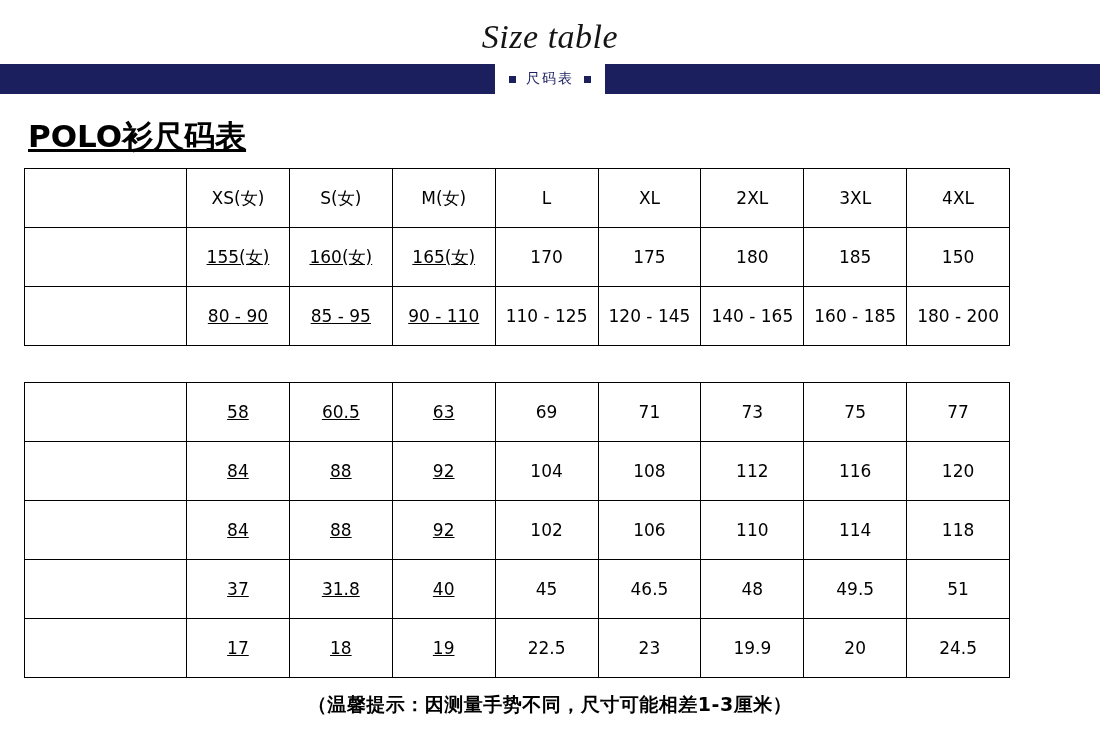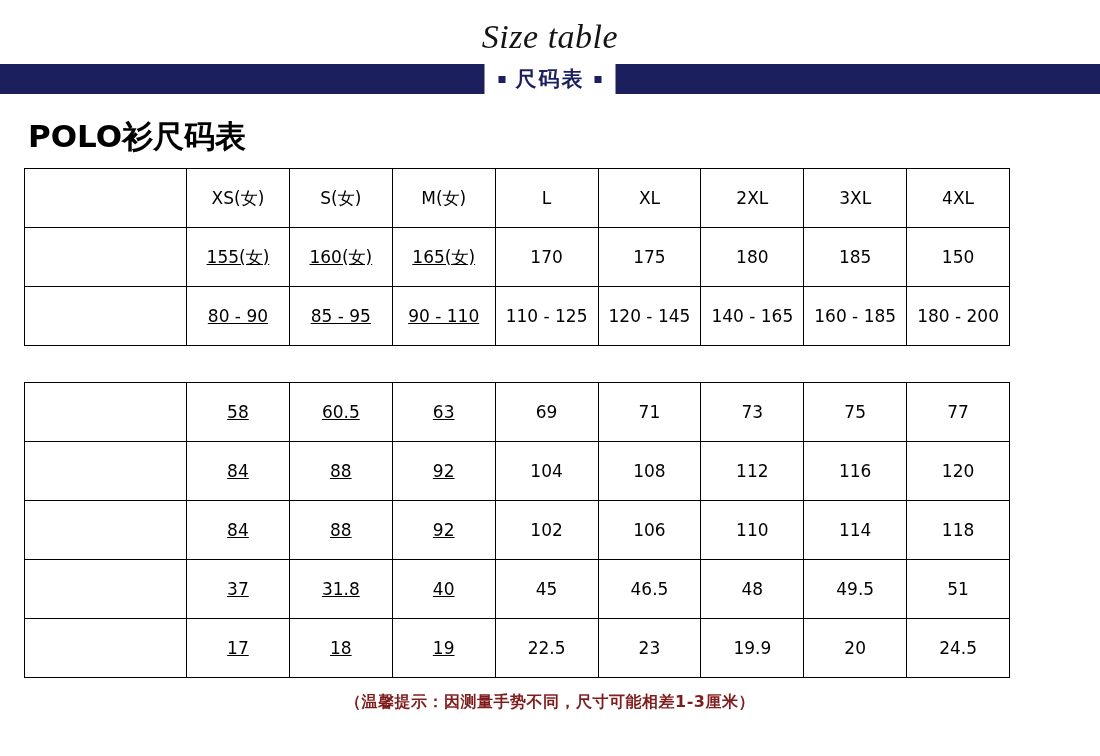--- a/index.html
+++ b/index.html
@@ -22,22 +22,22 @@
     background: #fff;
   }
 
   
   .header-title {
     text-align: center;
     font-family: "Liberation Serif", serif;
     font-style: italic;
     font-size: 34px;
     color: #141414;
+    padding-top: 18px;
     letter-spacing: 0.5px;
-    margin-top: 18px;
   }
   .header-band {
     position: relative;
     margin-top: 8px;
     height: 30px;
     background: #1b1f5e;
   }
   .band-center {
     position: absolute;
     left: 50%;
@@ -52,32 +52,33 @@
     padding: 0 14px;
   }
   .band-center .sq {
     width: 7px;
     height: 7px;
     background: #1b1f5e;
     display: inline-block;
   }
   .band-center .cn {
     font-family: "DejaVu Sans", sans-serif;
-    font-size: 21px;
-    font-weight: bold;
+    font-size: 14px;
+    font-weight: normal;
     color: #1b1f5e;
     letter-spacing: 2px;
   }
 
   
   .title-row {
     display: flex;
     align-items: flex-end;
     justify-content: space-between;
     padding: 22px 24px 10px 28px;
+    text-decoration: underline;
   }
   .doc-title {
     font-size: 31px;
     font-weight: bold;
     font-family: "DejaVu Sans", sans-serif;
     letter-spacing: 0px;
     color: #000;
     white-space: nowrap;
   }
   .units {
@@ -147,23 +148,23 @@
     bottom: 5px;
     font-size: 15px;
     font-weight: bold;
     letter-spacing: 3px;
   }
   .gap {
     height: 36px;
   }
   .note {
     text-align: center;
-    color: #7f1d1d;
-    font-weight: bold;
-    font-size: 16px;
+    color: #000000;
+    font-weight: bold;
+    font-size: 19px;
     font-family: "DejaVu Sans", sans-serif;
     padding-top: 14px;
     letter-spacing: 0.5px;
   }
 </style>
 </head>
 <body>
 
 <div class="page">
 

